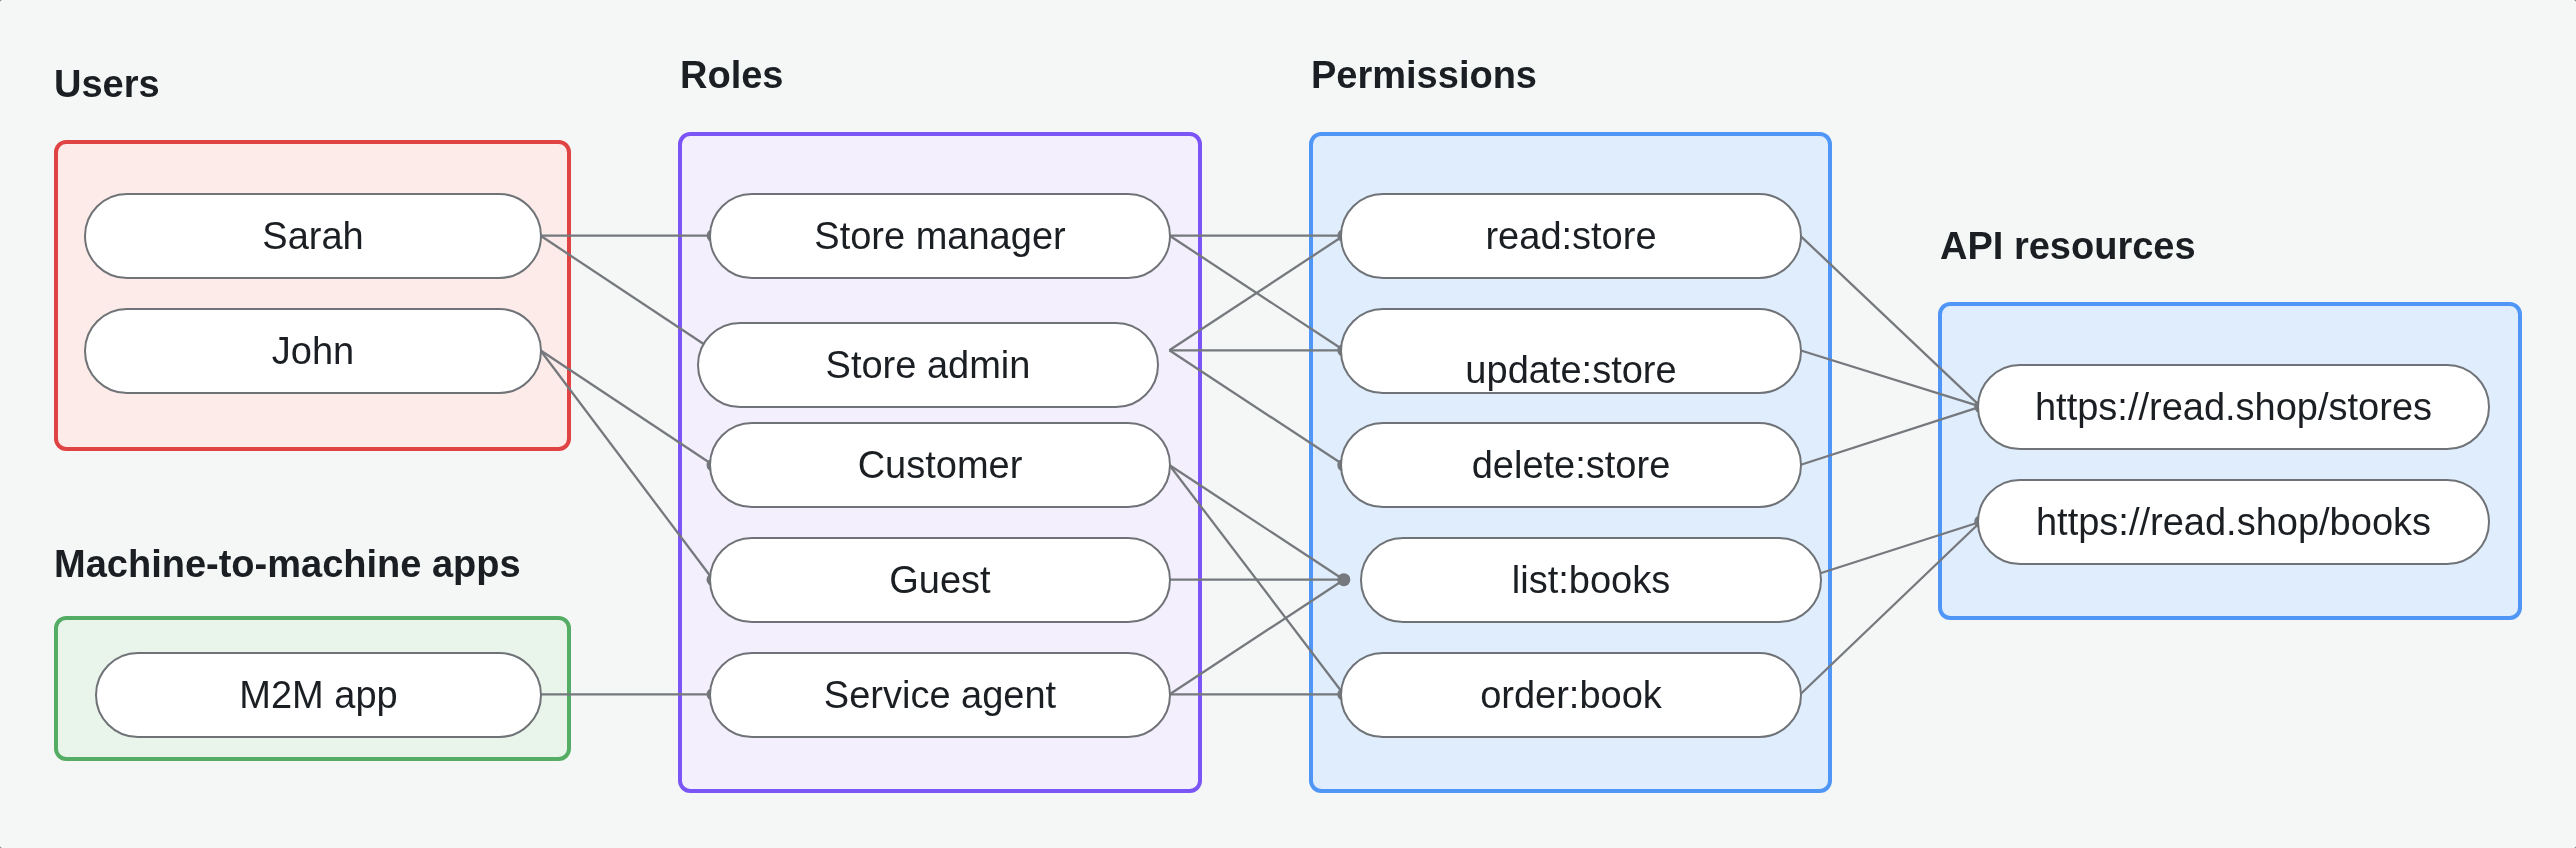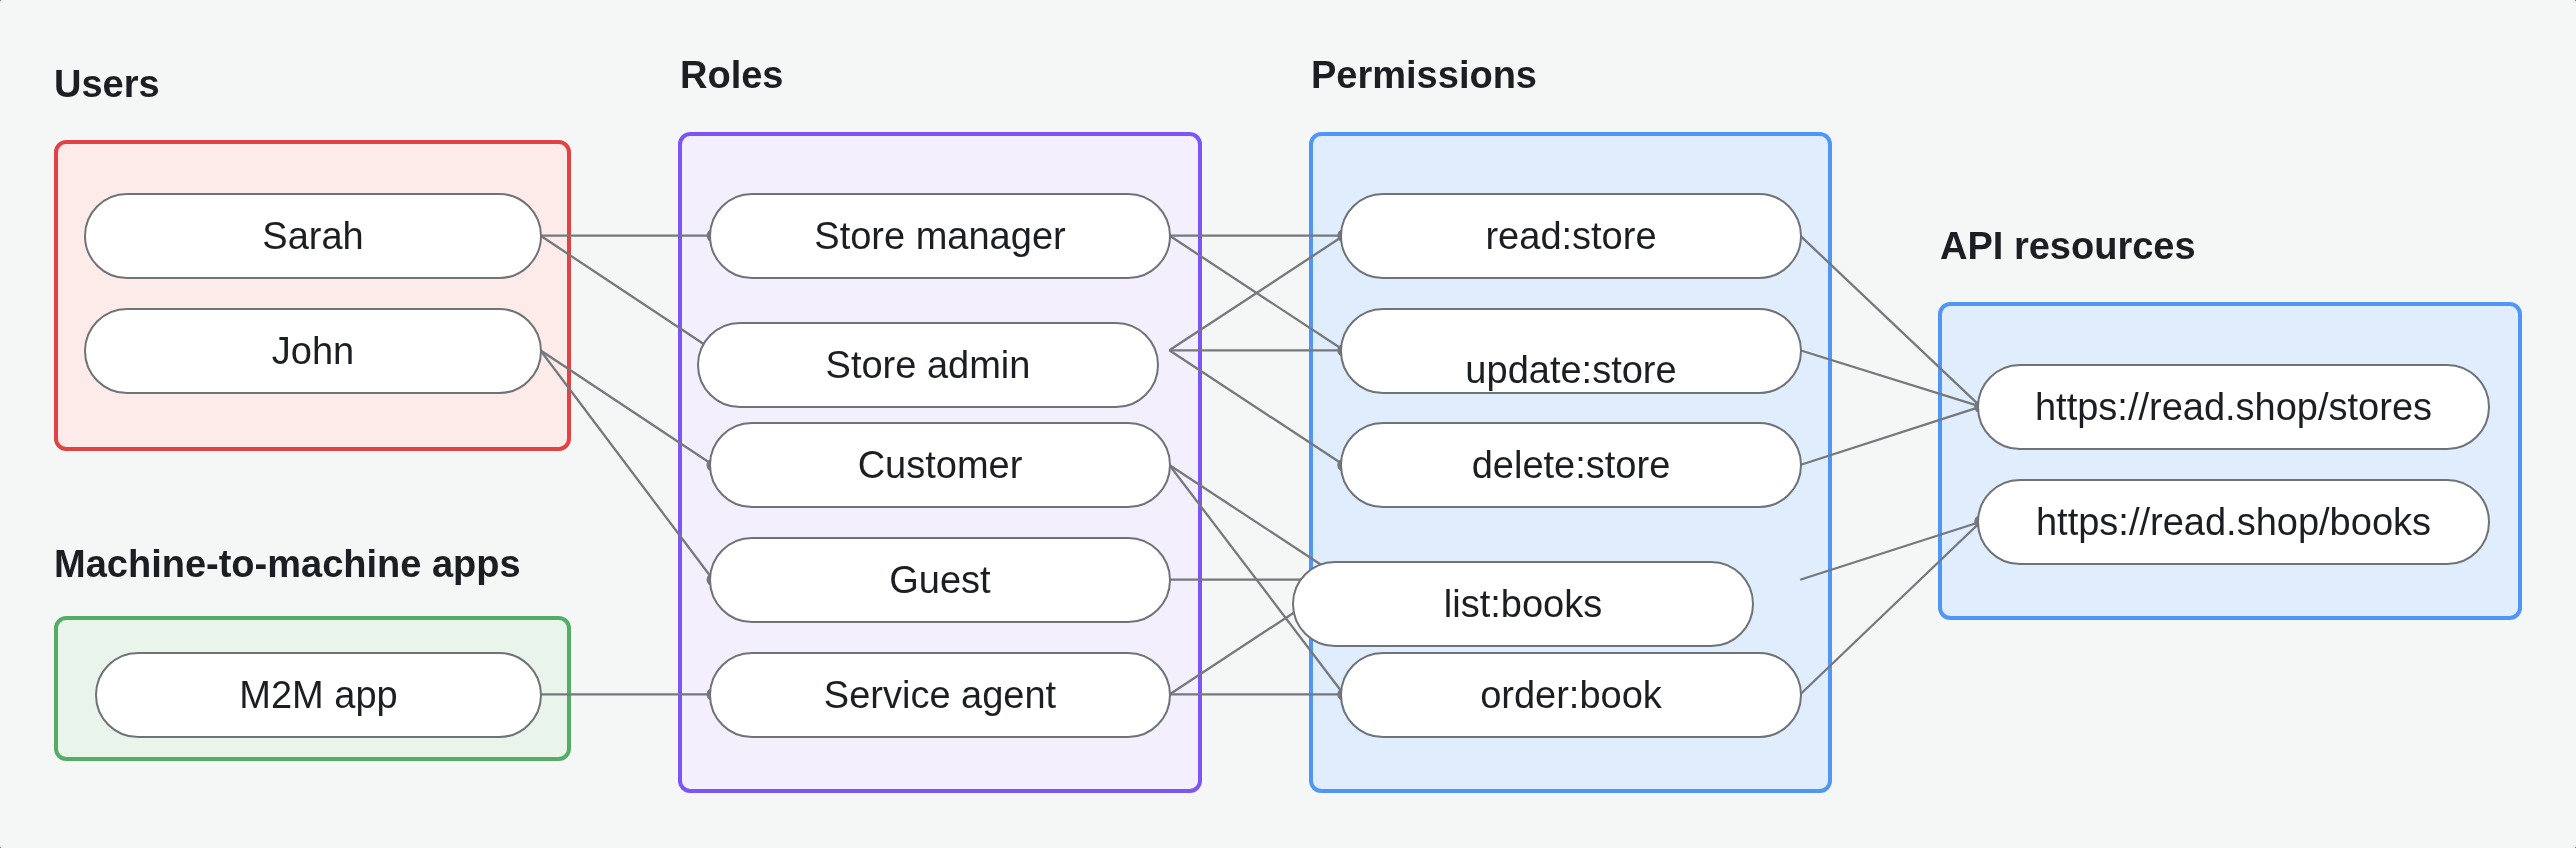--- a/index.html
+++ b/index.html
@@ -141,21 +141,21 @@
 
   <div class="pill" style="left: 1340px; top: 193px; width: 462px;">
     <span class="pill-text">read:store</span>
   </div>
   <div class="pill" style="left: 1340px; top: 308px; width: 462px; align-items: flex-end;">
     <span class="pill-text">update:store</span>
   </div>
   <div class="pill" style="left: 1340px; top: 422px; width: 462px;">
     <span class="pill-text">delete:store</span>
   </div>
-  <div class="pill" style="left: 1292px; top: 537px; width: 462px; margin-top: 24px;">
+  <div class="pill" style="left: 1360px; top: 537px; width: 462px;">
     <span class="pill-text">list:books</span>
   </div>
   <div class="pill" style="left: 1340px; top: 652px; width: 462px;">
     <span class="pill-text">order:book</span>
   </div>
 
   <div class="pill" style="left: 1977px; top: 479px; width: 513px;">
     <span class="pill-text">https://read.shop/books</span>
   </div>
   <div class="pill" style="left: 1977px; top: 364px; width: 513px;">

